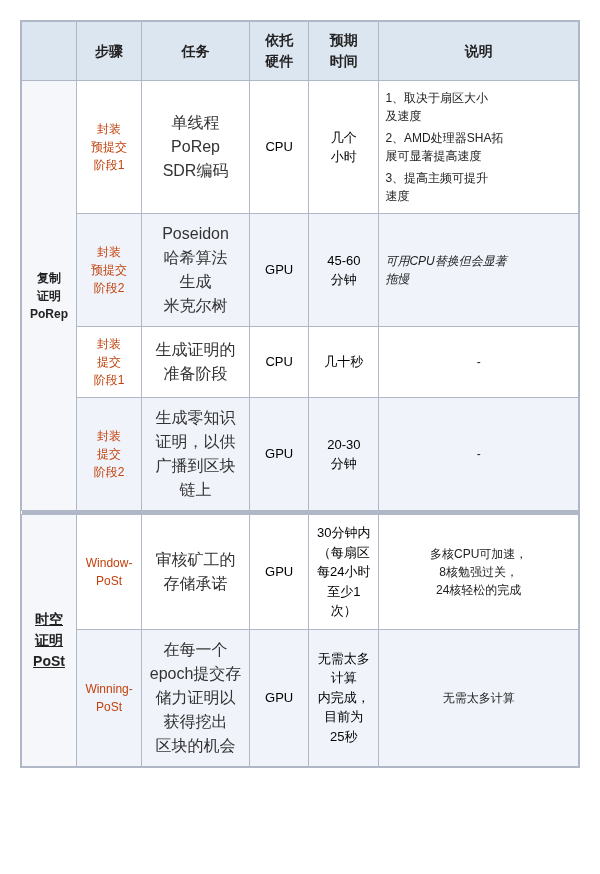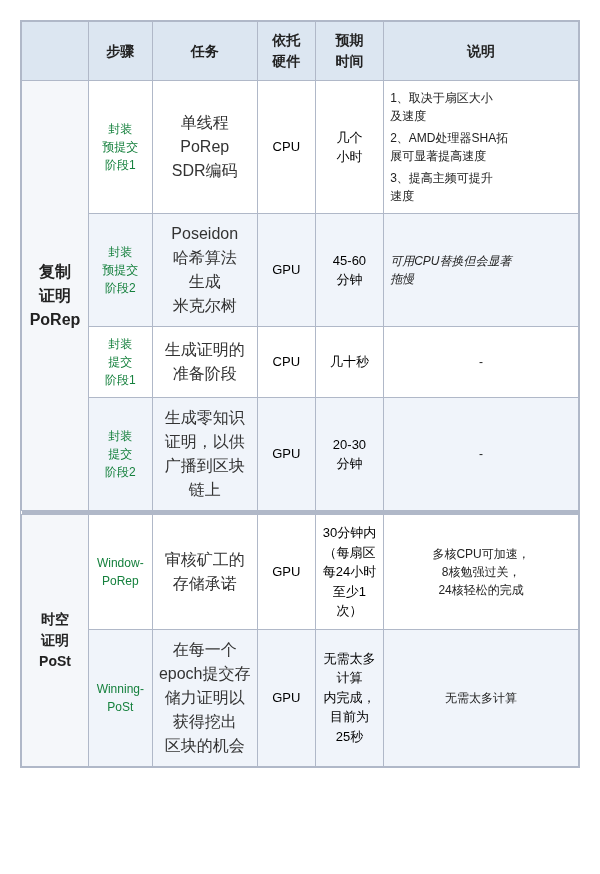--- a/index.html
+++ b/index.html
@@ -62,21 +62,21 @@
       color: #222;
     }
     .desc-cell .desc-item {
       margin-bottom: 4px;
     }
     .desc-cell .desc-item:last-child {
       margin-bottom: 0;
     }
     td.step-cell {
       font-size: 12px;
-      color: #15803d;
+      color: #c2410c;
       white-space: pre-line;
     }
     td.task-cell {
       font-size: 16px;
       color: #333;
     }
     .separator-row td {
       padding: 0;
       height: 4px;
       background: #b0b8c8;
@@ -103,21 +103,21 @@
         <th>任务</th>
         <th style="white-space:pre-line;">依托
 硬件</th>
         <th style="white-space:pre-line;">预期
 时间</th>
         <th>说明</th>
       </tr>
     </thead>
     <tbody id="table-body">
     <tr class="row-light">
-          <td rowspan="4" class="group-cell" style="white-space: pre-line; font-weight: bold; font-size: 16px;">复制
+          <td rowspan="4" class="group-cell" style="white-space: pre-line; font-weight: bold; font-size: 12px;">复制
 证明
 PoRep</td>
           <td class="step-cell" style="white-space: pre-line;">封装
 预提交
 阶段1</td>
           <td class="task-cell" style="white-space: pre-line;">单线程PoRep
 SDR编码</td>
           <td>CPU</td>
           <td style="white-space: pre-line;">几个
 小时</td>
@@ -169,25 +169,25 @@
         </tr>
         <tr class="separator-row">
           <td></td>
           <td></td>
           <td></td>
           <td></td>
           <td></td>
           <td></td>
         </tr>
         <tr class="row-light">
-          <td rowspan="2" class="group-cell" style="white-space: pre-line; font-weight: bold; font-size: 14px;">时空
+          <td rowspan="2" class="group-cell" style="white-space: pre-line; font-weight: bold; font-size: 14px; text-decoration: underline;">时空
 证明
 PoSt</td>
           <td class="step-cell" style="white-space: pre-line;">Window-
-PoRep</td>
+PoSt</td>
           <td class="task-cell" style="white-space: pre-line;">审核矿工的
 存储承诺</td>
           <td>GPU</td>
           <td style="white-space: pre-line;">30分钟内
 （每扇区
 每24小时
 至少1次）</td>
           <td class="desc-cell" style="white-space: pre-line; text-align: center;">多核CPU可加速，
 8核勉强过关，
 24核轻松的完成</td>

